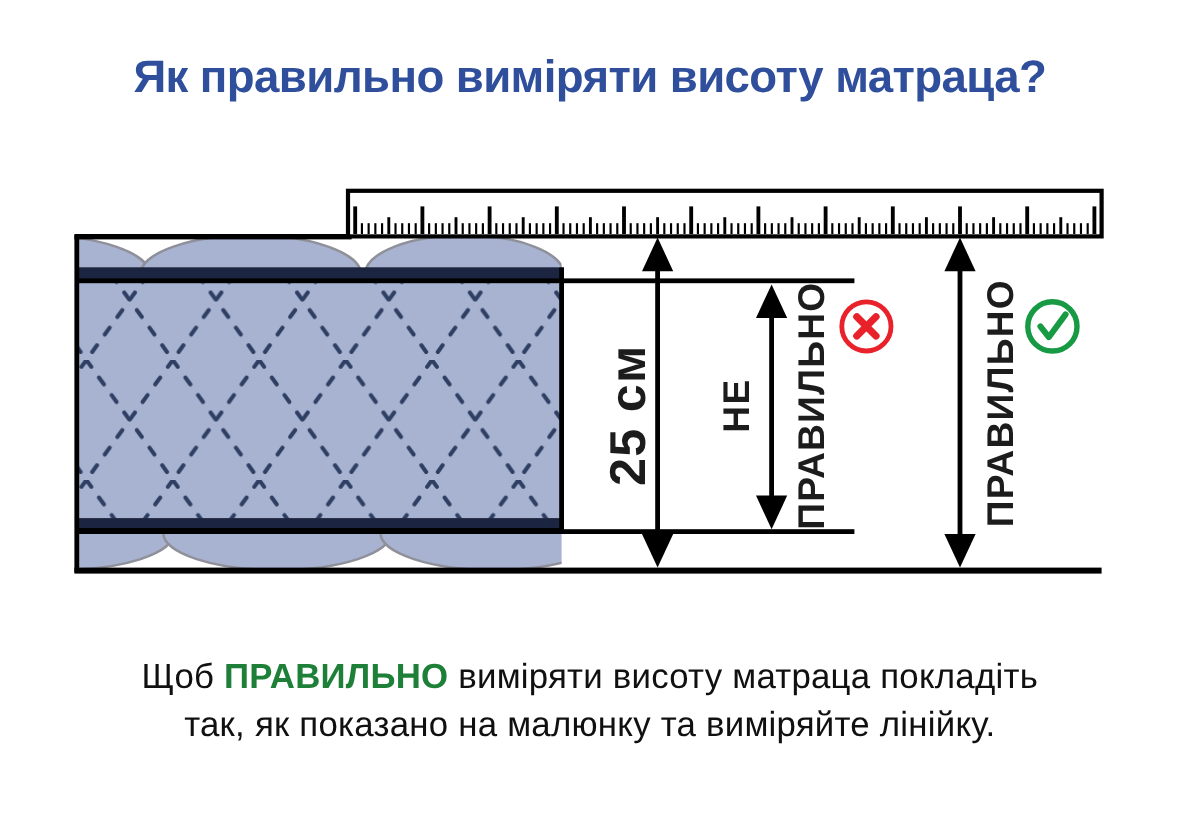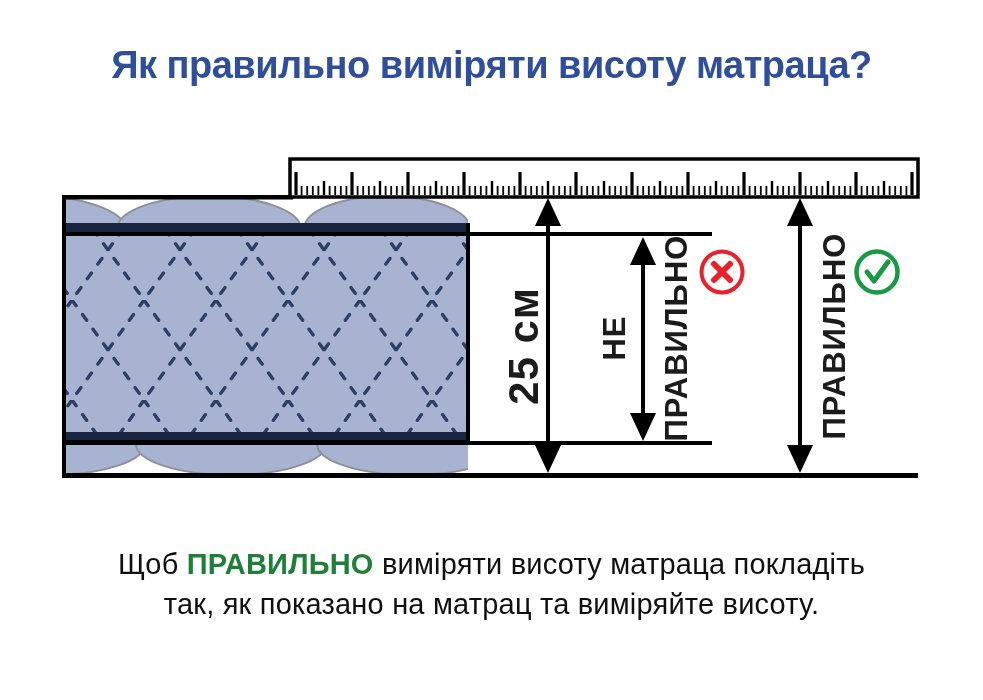--- a/index.html
+++ b/index.html
@@ -209,16 +209,16 @@
     <text x="834" y="336" transform="rotate(-90 834 336)" text-anchor="middle" dominant-baseline="central" font-size="31" font-weight="600" letter-spacing="1">ПРАВИЛЬНО</text>
 
     <g>
       <circle cx="877" cy="272" r="20.5" fill="#ffffff" stroke="#189a44" stroke-width="4.5"></circle>
       <polyline points="867,272 874,281 888,262" fill="none" stroke="#189a44" stroke-width="5" stroke-linecap="round" stroke-linejoin="round"></polyline>
     </g>
   </svg>
 
   <div class="footer">
     <div><span>Щоб </span><span class="hl" style="color:#1e8038;">ПРАВИЛЬНО</span><span> виміряти висоту матраца покладіть</span></div>
-    <div>так, як показано на матрац та виміряйте висоту.</div>
+    <div>так, як показано на малюнку та виміряйте лінійку.</div>
   </div>
 
 </div>
 
 </body></html>

